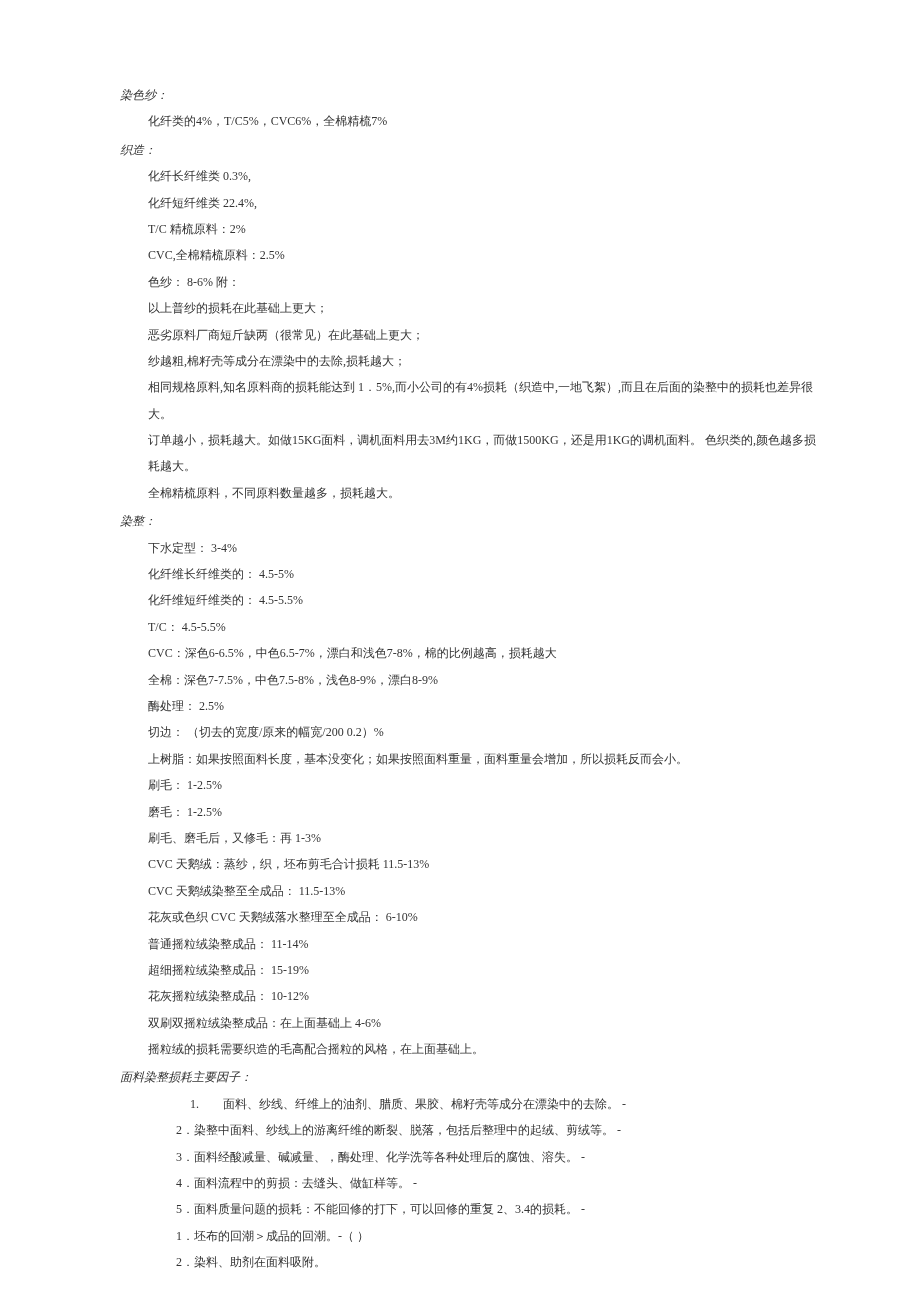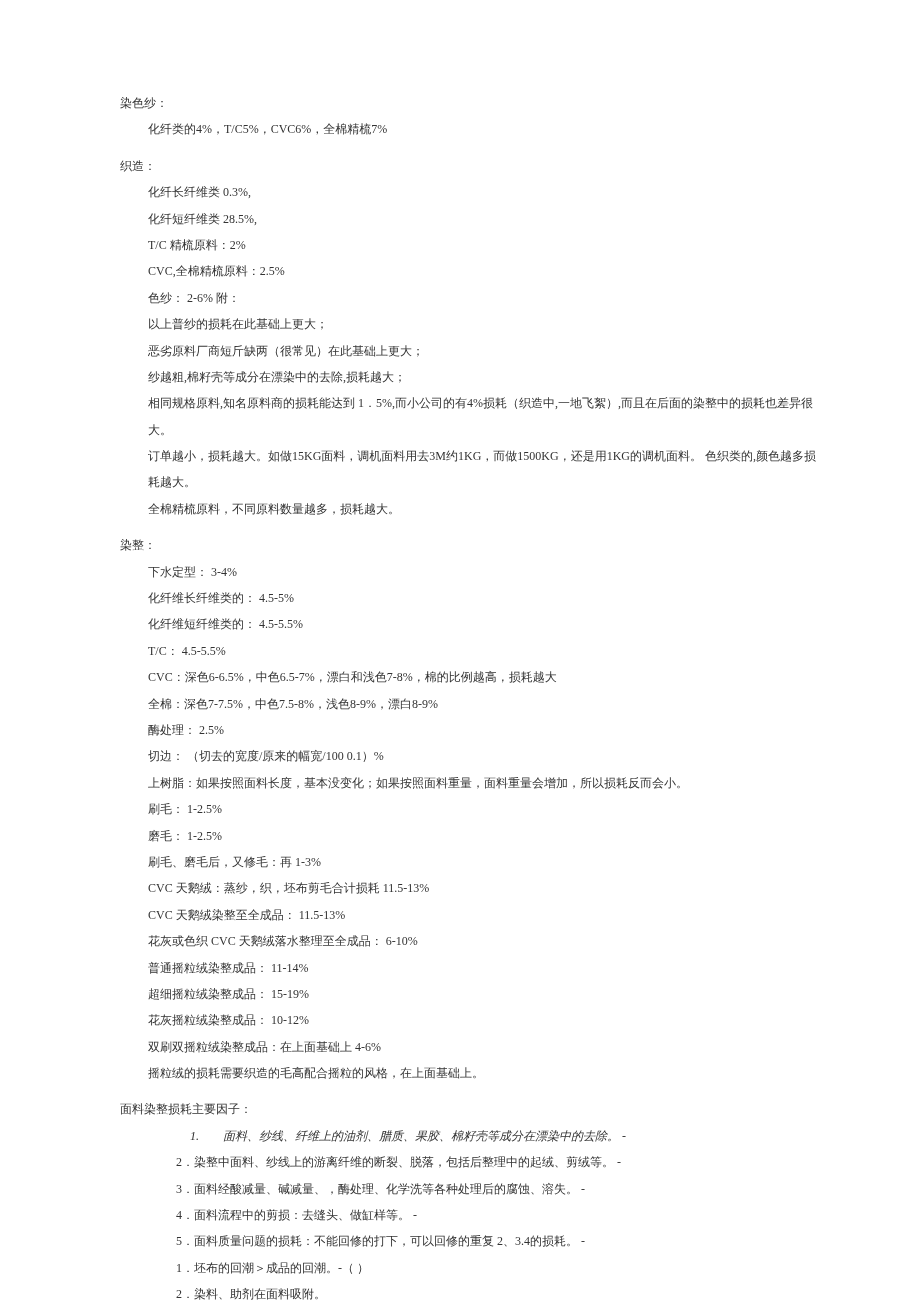--- a/index.html
+++ b/index.html
@@ -10,60 +10,60 @@
     body {
       font-family: "SimSun", "宋体", serif;
       font-size: 12px;
       line-height: 2.2;
       color: #333;
       background: #fff;
       padding: 80px 100px 60px 120px;
       width: 920px;
     }
     .section-title {
-      margin-top: 10px;
+      margin-top: 2px;
+      font-style: italic;
     }
     .item {
       padding-left: 28px;
     }
     .item-numbered {
       padding-left: 56px;
     }
     .item-first-numbered {
       padding-left: 70px;
-      font-style: italic;
     }
   </style>
 </head>
 <body>
 
 <div id="content">
     <div class="section-title">染色纱：</div>
     <div class="item">化纤类的4%，T/C5%，CVC6%，全棉精梳7%</div>
     <div class="section-title">织造：</div>
     <div class="item">化纤长纤维类 0.3%,</div>
-    <div class="item">化纤短纤维类 28.5%,</div>
+    <div class="item">化纤短纤维类 22.4%,</div>
     <div class="item">T/C 精梳原料：2%</div>
     <div class="item">CVC,全棉精梳原料：2.5%</div>
-    <div class="item">色纱： 2-6% 附：</div>
+    <div class="item">色纱： 8-6% 附：</div>
     <div class="item">以上普纱的损耗在此基础上更大；</div>
     <div class="item">恶劣原料厂商短斤缺两（很常见）在此基础上更大；</div>
     <div class="item">纱越粗,棉籽壳等成分在漂染中的去除,损耗越大；</div>
     <div class="item">相同规格原料,知名原料商的损耗能达到 1．5%,而小公司的有4%损耗（织造中,一地飞絮）,而且在后面的染整中的损耗也差异很 大。</div>
     <div class="item">订单越小，损耗越大。如做15KG面料，调机面料用去3M约1KG，而做1500KG，还是用1KG的调机面料。 色织类的,颜色越多损耗越大。</div>
     <div class="item">全棉精梳原料，不同原料数量越多，损耗越大。</div>
     <div class="section-title">染整：</div>
     <div class="item">下水定型： 3-4%</div>
     <div class="item">化纤维长纤维类的： 4.5-5%</div>
     <div class="item">化纤维短纤维类的： 4.5-5.5%</div>
     <div class="item">T/C： 4.5-5.5%</div>
     <div class="item">CVC：深色6-6.5%，中色6.5-7%，漂白和浅色7-8%，棉的比例越高，损耗越大</div>
     <div class="item">全棉：深色7-7.5%，中色7.5-8%，浅色8-9%，漂白8-9%</div>
     <div class="item">酶处理： 2.5%</div>
-    <div class="item">切边： （切去的宽度/原来的幅宽/100 0.1）%</div>
+    <div class="item">切边： （切去的宽度/原来的幅宽/200 0.2）%</div>
     <div class="item">上树脂：如果按照面料长度，基本没变化；如果按照面料重量，面料重量会增加，所以损耗反而会小。</div>
     <div class="item">刷毛： 1-2.5%</div>
     <div class="item">磨毛： 1-2.5%</div>
     <div class="item">刷毛、磨毛后，又修毛：再 1-3%</div>
     <div class="item">CVC 天鹅绒：蒸纱，织，坯布剪毛合计损耗 11.5-13%</div>
     <div class="item">CVC 天鹅绒染整至全成品： 11.5-13%</div>
     <div class="item">花灰或色织 CVC 天鹅绒落水整理至全成品： 6-10%</div>
     <div class="item">普通摇粒绒染整成品： 11-14%</div>
     <div class="item">超细摇粒绒染整成品： 15-19%</div>
     <div class="item">花灰摇粒绒染整成品： 10-12%</div>

